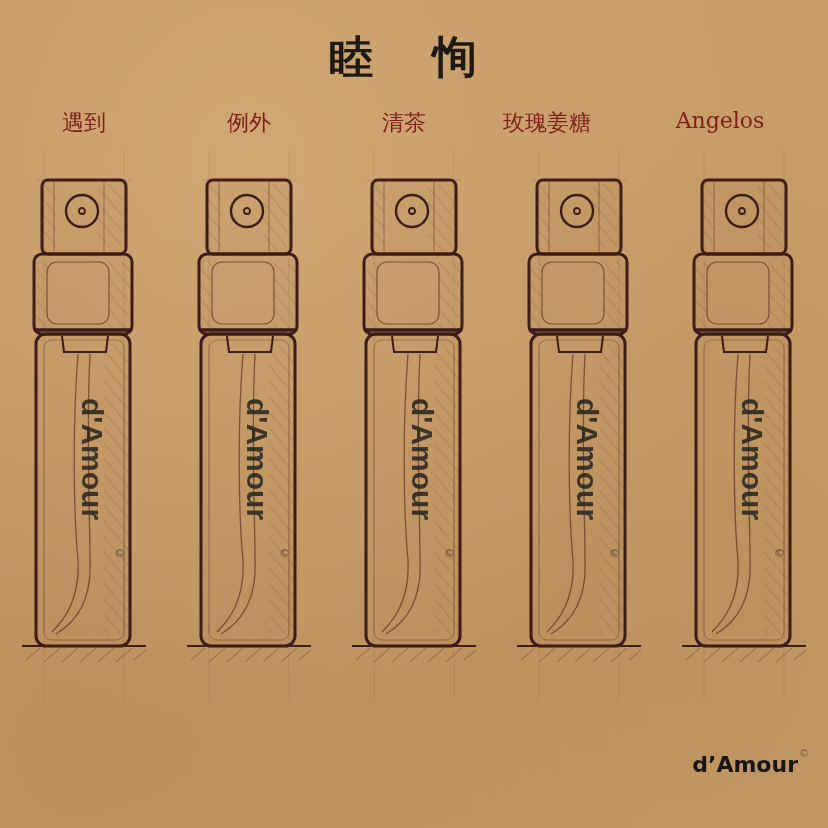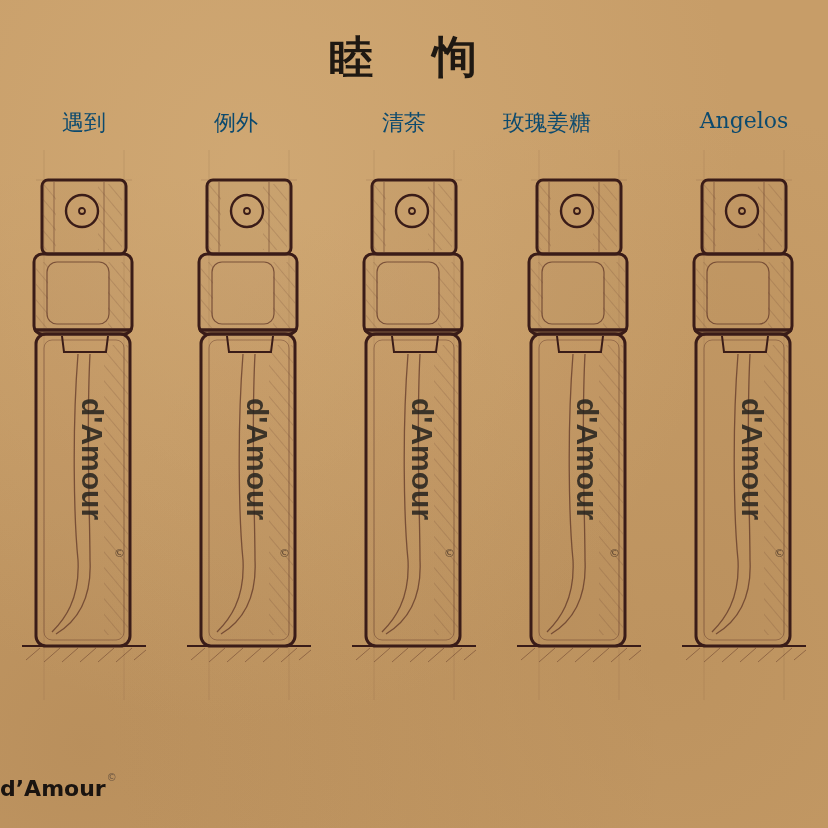--- a/index.html
+++ b/index.html
@@ -18,46 +18,46 @@
       #c79d68;
   }
   .title {
     position: absolute; top: 28px; left: 0; width: 804px;
     text-align: center; font-family: "DejaVu Sans", sans-serif;
     font-weight: bold; font-size: 44px; color: #1e1812; letter-spacing: 22px;
     padding-left: 24px; box-sizing: border-box;
   }
   .label {
     position: absolute; top: 108px; width: 160px; margin-left: -80px;
-    text-align: center; font-size: 22px; color: #0c4a6e;
+    text-align: center; font-size: 22px; color: #7f1d1d;
     font-family: "DejaVu Serif", serif;
   }
   .vials { position: absolute; left: 0; top: 0; }
   .footer {
-    position: absolute; top: 752px; left: 0; width: 809px; text-align: left;
-    font-family: "DejaVu Sans", sans-serif; font-weight: bold; font-size: 22px; color: #1a1410; margin-top: 24px;
+    position: absolute; top: 752px; left: 0; width: 809px; text-align: right;
+    font-family: "DejaVu Sans", sans-serif; font-weight: bold; font-size: 22px; color: #1a1410;
   }
   .footer .reg {
     display: inline-block; font-size: 10px; font-weight: normal; color: #6a5440;
     vertical-align: top; margin-left: 1px; position: relative; top: -4px;
   }
 </style>
 </head>
 <body>
 
 <div class="paper"></div>
 
 <div class="title">睦 恂</div>
 
 <div>
   <div class="label" style="left:84px">遇到</div>
-  <div class="label" style="left:236px">例外</div>
+  <div class="label" style="left:249px">例外</div>
   <div class="label" style="left:404px">清茶</div>
   <div class="label" style="left:547px">玫瑰姜糖</div>
-  <div class="label" style="left:744px">Angelos</div>
+  <div class="label" style="left:720px">Angelos</div>
 </div>
 
 <svg class="vials" width="828" height="828" viewBox="0 0 828 828">
   <defs>
     <pattern id="hatch" width="10" height="10" patternUnits="userSpaceOnUse" patternTransform="rotate(-40)">
       <line x1="0" y1="0" x2="0" y2="10" stroke="#5a3024" stroke-width="1" opacity="0.35"></line>
     </pattern>
     <g id="vial">
 
       <line x1="-48" y1="180" x2="48" y2="180" stroke="#6b4a38" stroke-width="0.6" opacity="0.35"></line>

